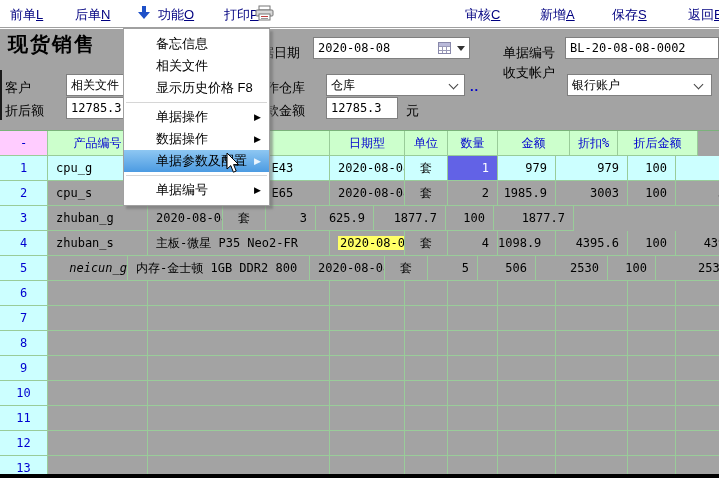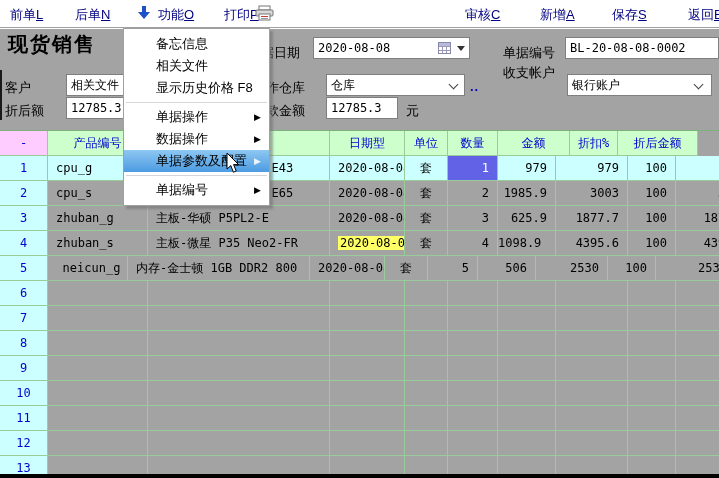--- a/index.html
+++ b/index.html
@@ -163,21 +163,20 @@
           <div class="gcell" style="width: 43px; text-align: center; padding: 0px;">套</div>
           <div class="gcell" style="width: 50px; text-align: right; padding: 0px 8px 0px 0px;">2</div>
           <div class="gcell" style="width: 58px; text-align: right; padding: 0px 8px 0px 0px;">1985.9</div>
           <div class="gcell" style="width: 72px; text-align: right; padding: 0px 8px 0px 0px;">3003</div>
           <div class="gcell" style="width: 48px; text-align: right; padding: 0px 8px 0px 0px;">100</div>
           <div class="gcell" style="width: 80px; text-align: right; padding: 0px 8px 0px 0px;">3003</div>
         </div>
         <div class="grow">
           <div class="gcell rownum" style="width: 48px; text-align: center; padding: 0px;">3</div>
           <div class="gcell" style="width: 100px; text-align: left; padding: 0px 0px 0px 8px;">zhuban_g</div>
-          <div class="gcell" style="width: 182px; text-align: left; padding: 0px 0px 0px 8px;">主板-华硕 P5PL2-E</div>
           <div class="gcell" style="width: 75px; text-align: left; padding: 0px 0px 0px 8px;">2020-08-08</div>
           <div class="gcell" style="width: 43px; text-align: center; padding: 0px;">套</div>
           <div class="gcell" style="width: 50px; text-align: right; padding: 0px 8px 0px 0px;">3</div>
           <div class="gcell" style="width: 58px; text-align: right; padding: 0px 8px 0px 0px;">625.9</div>
           <div class="gcell" style="width: 72px; text-align: right; padding: 0px 8px 0px 0px;">1877.7</div>
           <div class="gcell" style="width: 48px; text-align: right; padding: 0px 8px 0px 0px;">100</div>
           <div class="gcell" style="width: 80px; text-align: right; padding: 0px 8px 0px 0px;">1877.7</div>
         </div>
         <div class="grow">
           <div class="gcell rownum" style="width: 48px; text-align: center; padding: 0px;">4</div>
@@ -186,21 +185,21 @@
           <div class="gcell" style="width: 75px; text-align: left; padding: 0px 0px 0px 8px;"><span class="hl-date">2020-08-08</span></div>
           <div class="gcell" style="width: 43px; text-align: center; padding: 0px;">套</div>
           <div class="gcell" style="width: 50px; text-align: right; padding: 0px 8px 0px 0px;">4</div>
           <div class="gcell" style="width: 58px; text-align: left; padding: 0px 8px 0px 0px;">1098.9</div>
           <div class="gcell" style="width: 72px; text-align: right; padding: 0px 8px 0px 0px;">4395.6</div>
           <div class="gcell" style="width: 48px; text-align: right; padding: 0px 8px 0px 0px;">100</div>
           <div class="gcell" style="width: 80px; text-align: right; padding: 0px 8px 0px 0px;">4395.6</div>
         </div>
         <div class="grow">
           <div class="gcell rownum" style="width: 48px; text-align: center; padding: 0px;">5</div>
-          <div class="gcell" style="width: 80px; text-align: center; padding: 0px 0px 0px 8px;">neicun_g</div>
+          <div class="gcell" style="width: 80px; text-align: right; padding: 0px 0px 0px 8px; font-style: italic;">neicun_g</div>
           <div class="gcell" style="width: 182px; text-align: left; padding: 0px 0px 0px 8px;">内存-金士顿 1GB DDR2 800</div>
           <div class="gcell" style="width: 75px; text-align: left; padding: 0px 0px 0px 8px;">2020-08-08</div>
           <div class="gcell" style="width: 43px; text-align: center; padding: 0px;">套</div>
           <div class="gcell" style="width: 50px; text-align: right; padding: 0px 8px 0px 0px;">5</div>
           <div class="gcell" style="width: 58px; text-align: right; padding: 0px 8px 0px 0px;">506</div>
           <div class="gcell" style="width: 72px; text-align: right; padding: 0px 8px 0px 0px;">2530</div>
           <div class="gcell" style="width: 48px; text-align: right; padding: 0px 8px 0px 0px;">100</div>
           <div class="gcell" style="width: 80px; text-align: right; padding: 0px 8px 0px 0px;">2530</div>
         </div>
         <div class="grow">

